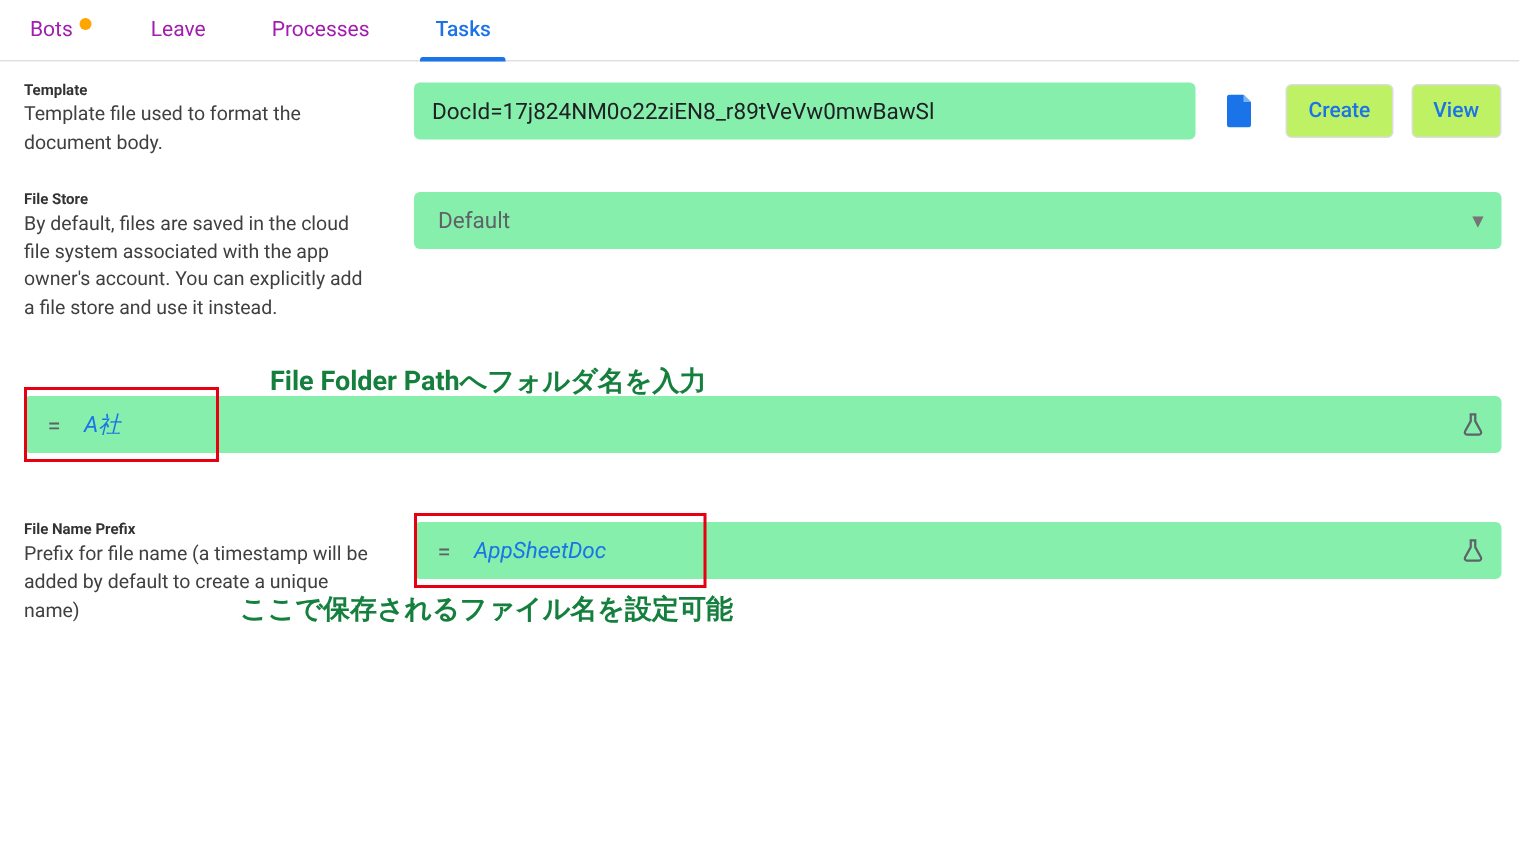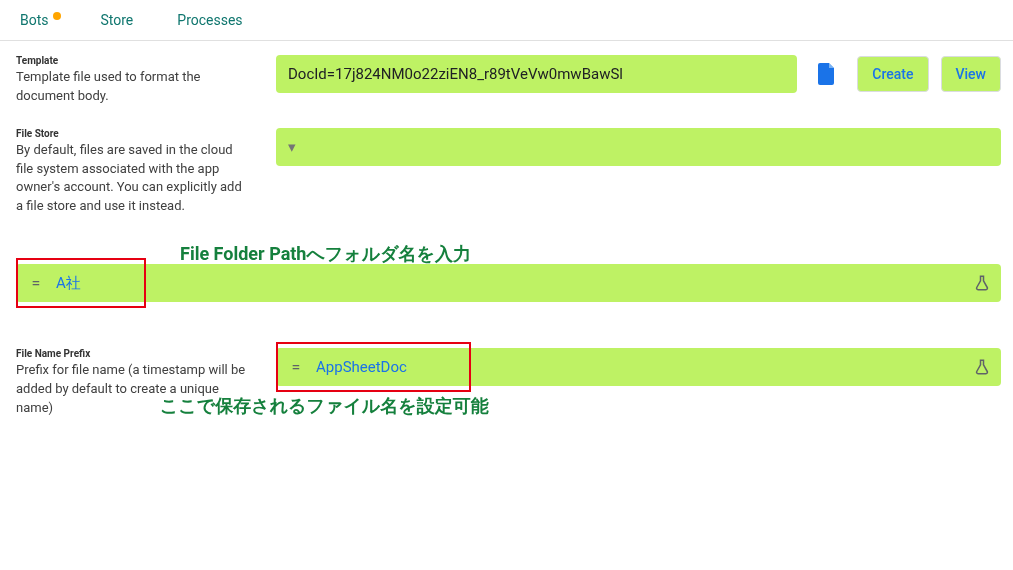--- a/index.html
+++ b/index.html
@@ -13,21 +13,21 @@
     font-size: 14px;
   }
   .tabs {
     display: flex;
     gap: 0;
     border-bottom: 1px solid #e0e0e0;
     padding-left: 14px;
   }
   .tab {
     padding: 12px 22px 12px 22px;
-    color: #0f766e;
+    color: #a21caf;
     font-size: 14px;
     cursor: pointer;
     position: relative;
     display: flex;
     align-items: center;
   }
   .tab.first { padding-left: 6px; padding-right: 18px; }
   .tab .dot {
     width: 8px; height: 8px; border-radius: 50%;
     background: #ffa500;
@@ -72,21 +72,21 @@
     line-height: 1.45;
   }
   .field-col {
     flex: 1;
     display: flex;
     align-items: center;
     gap: 12px;
     padding-top: 0;
   }
   .text-input, .select-box, .expr-box {
-    background: #bef264;
+    background: #86efac;
     border-radius: 4px;
     height: 38px;
     display: flex;
     align-items: center;
     padding: 0 12px;
     color: #333;
     font-size: 15px;
     flex: 1;
   }
   .text-input { color: #202124; }
@@ -116,20 +116,21 @@
     position: relative;
     padding: 0;
   }
   .expr-box .eq {
     width: 40px; text-align: center;
     color: #5f6368; font-weight: 400; font-size: 16px;
   }
   .expr-box .val {
     color: #1a73e8;
     font-size: 15px;
+    font-style: italic;
   }
   .expr-box .flask-btn {
     margin-left: auto;
     padding-right: 10px;
     color: #5f6368;
     cursor: pointer;
     display: flex; align-items: center;
   }
   .annot {
     color: #15803d;
@@ -145,24 +146,27 @@
 </style>
 </head>
 <body>
 
 <div class="tabs">
   <div class="tab first">
     <span>Bots</span>
     <span class="dot"></span>
   </div>
   <div class="tab">
-    <span>Store</span>
+    <span>Leave</span>
   </div>
   <div class="tab">
     <span>Processes</span>
+  </div>
+  <div class="tab active">
+    <span>Tasks</span>
   </div>
 </div>
 
 <div class="content">
 
   <div class="row">
     <div class="label-col">
       <div class="title">Template</div>
       <div class="desc">Template file used to format the document body.</div>
     </div>
@@ -185,20 +189,21 @@
     </div>
   </div>
 
   <div class="row">
     <div class="label-col">
       <div class="title">File Store</div>
       <div class="desc">By default, files are saved in the cloud file system associated with the app owner's account. You can explicitly add a file store and use it instead.</div>
     </div>
     <div class="field-col">
       <div class="select-box">
+        <span class="select-value">Default</span>
         <span class="caret">▾</span>
       </div>
     </div>
   </div>
 
   <div class="annot" style="left:180px; top:242px;">File Folder Pathへフォルダ名を入力</div>
 
   <div class="row" style="margin-top:48px;">
     <div class="field-col" style="position:relative;">
       <div class="expr-box">

